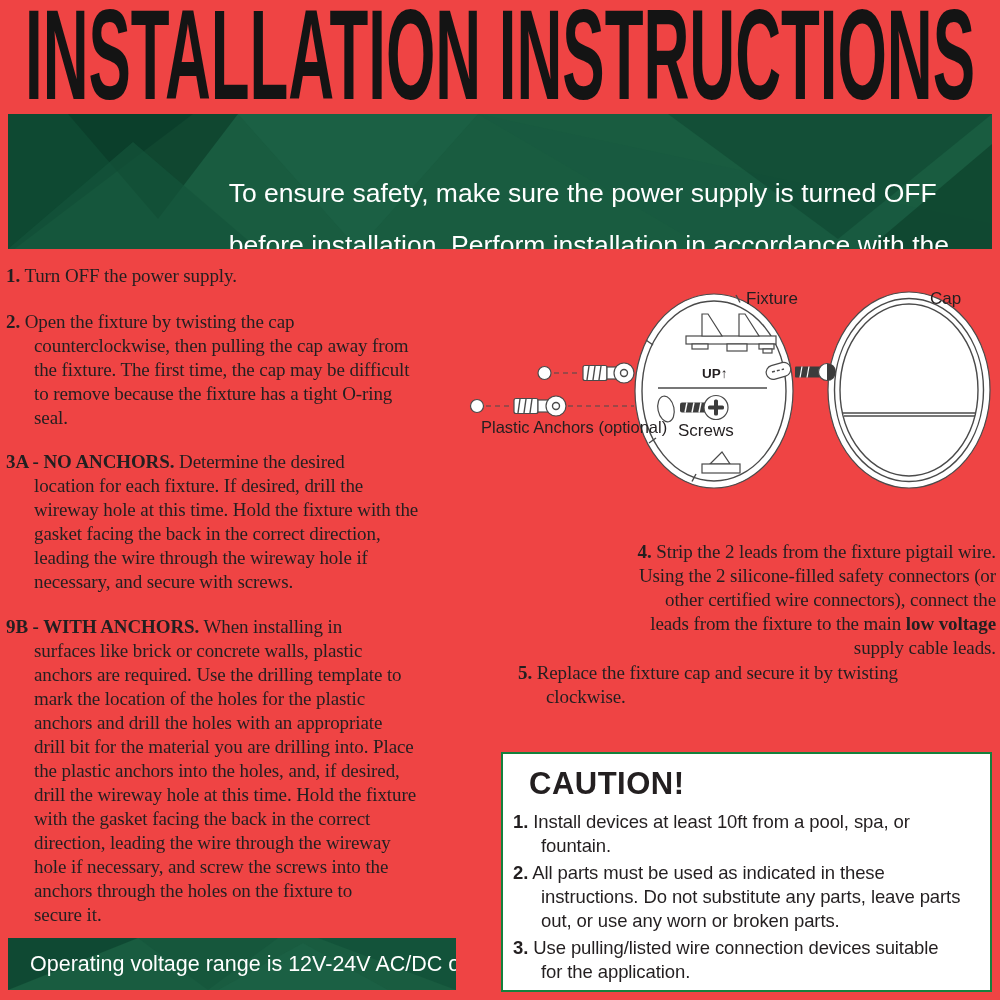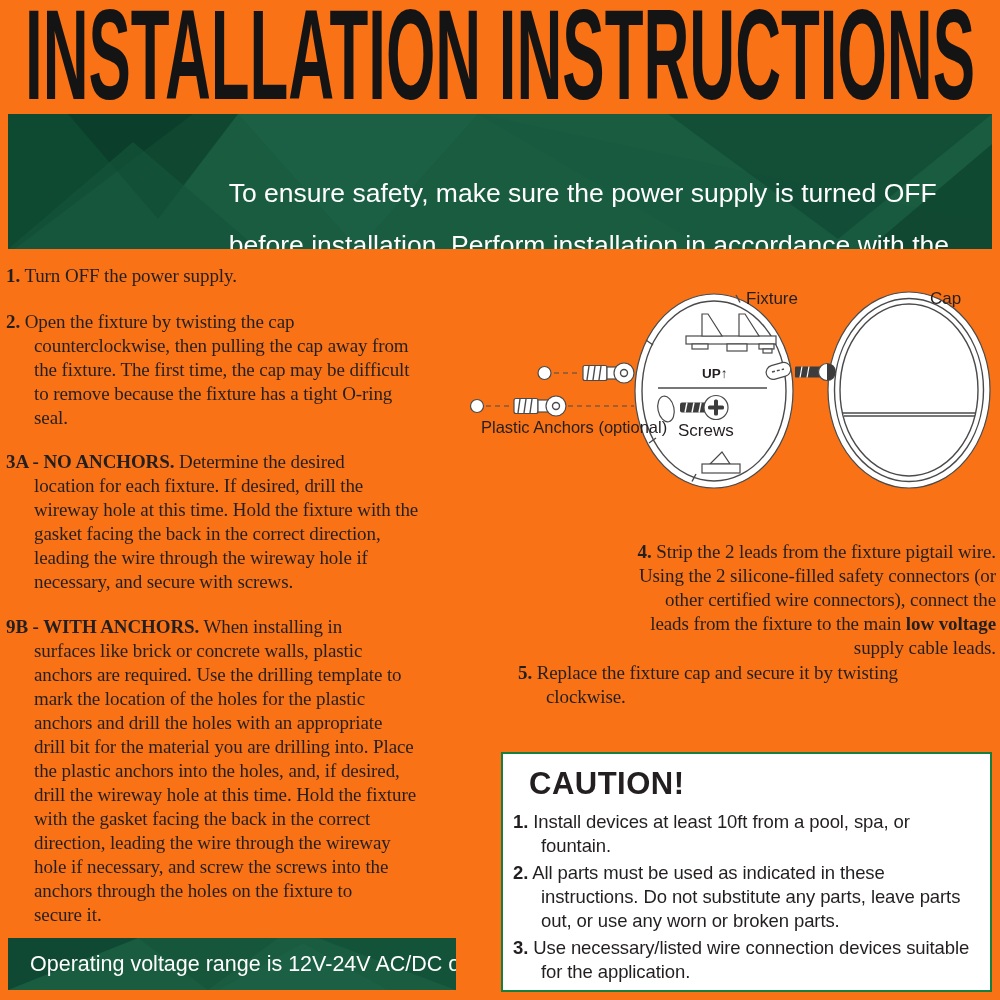--- a/index.html
+++ b/index.html
@@ -1,16 +1,16 @@
 <!DOCTYPE html>
 <html><head>
 <meta charset="utf-8">
 <style>
   html,body{margin:0;padding:0;background:#ffffff;}
-  .page{position:relative;width:1000px;height:1000px;background:#f97316;overflow:hidden;
+  .page{position:relative;width:1000px;height:1000px;background:#ef4444;overflow:hidden;
         font-family:"Liberation Sans",sans-serif;color:#231f20;}
 
   
   .title-wrap{position:absolute;left:24px;top:2px;}
 
   
   .green-banner{position:absolute;background:#195c40;overflow:hidden;}
   .green-banner svg.pattern{position:absolute;left:0;top:0;}
   .banner-content{position:relative;z-index:2;display:flex;align-items:flex-end;
                   padding:17px 30px 0 30px;color:#ffffff;}
@@ -201,21 +201,21 @@
   </div>
 
   <div class="caution-box">
     <div class="caution-title">CAUTION!</div>
     <div class="caution-items">
       <div class="step"><b>1.</b> <span>Install devices at least 10ft from a pool, spa, or
 fountain.</span></div>
       <div class="step"><b>2.</b> <span>All parts must be used as indicated in these
 instructions. Do not substitute any parts, leave parts
 out, or use any worn or broken parts.</span></div>
-      <div class="step"><b>3.</b> <span>Use necessary/listed wire connection devices suitable
+      <div class="step"><b>3.</b> <span>Use pulling/listed wire connection devices suitable
 for the application.</span></div>
     </div>
   </div>
 
   <div class="green-banner voltage-banner" style="left:8px;top:938px;width:448px;height:52px;">
     <svg class="pattern" width="448" height="52">
       <polygon points="0,0 130,0 0,52" fill="#0d4530" opacity="0.8"></polygon>
       <polygon points="130,0 270,0 200,52" fill="#14543b" opacity="0.6"></polygon>
       <polygon points="210,52 380,52 295,5" fill="#1d6347" opacity="0.5"></polygon>
       <polygon points="310,0 448,0 448,52" fill="#0f4c35" opacity="0.55"></polygon>

